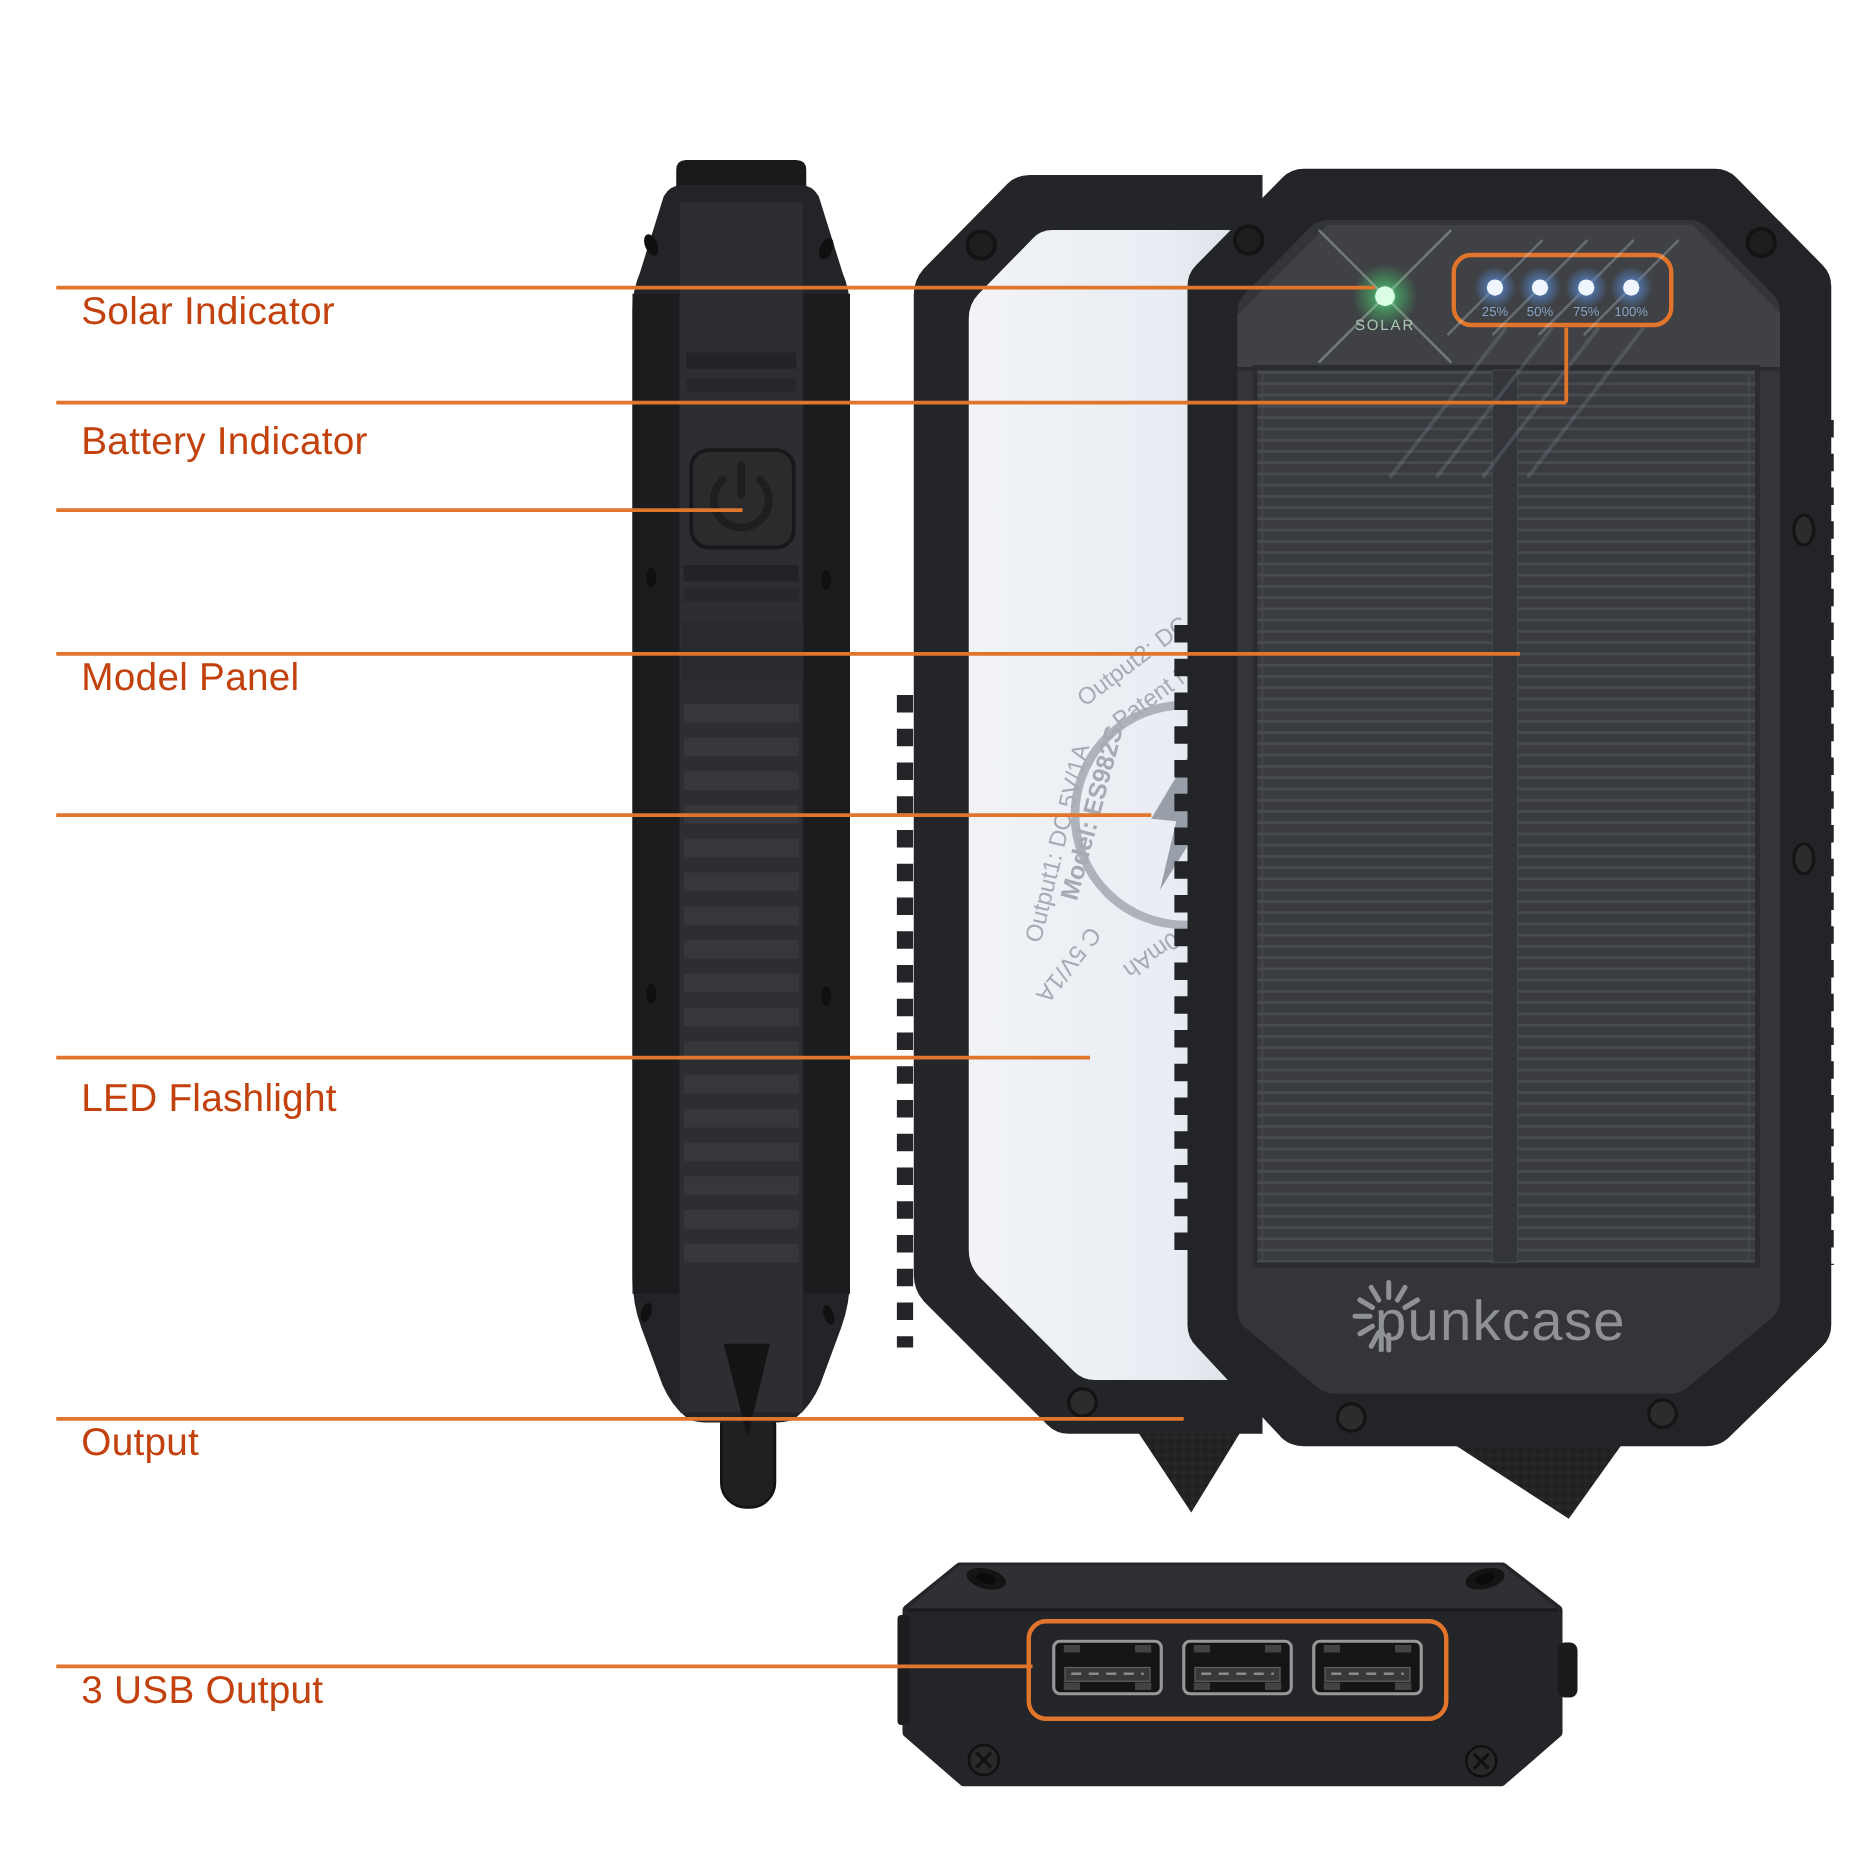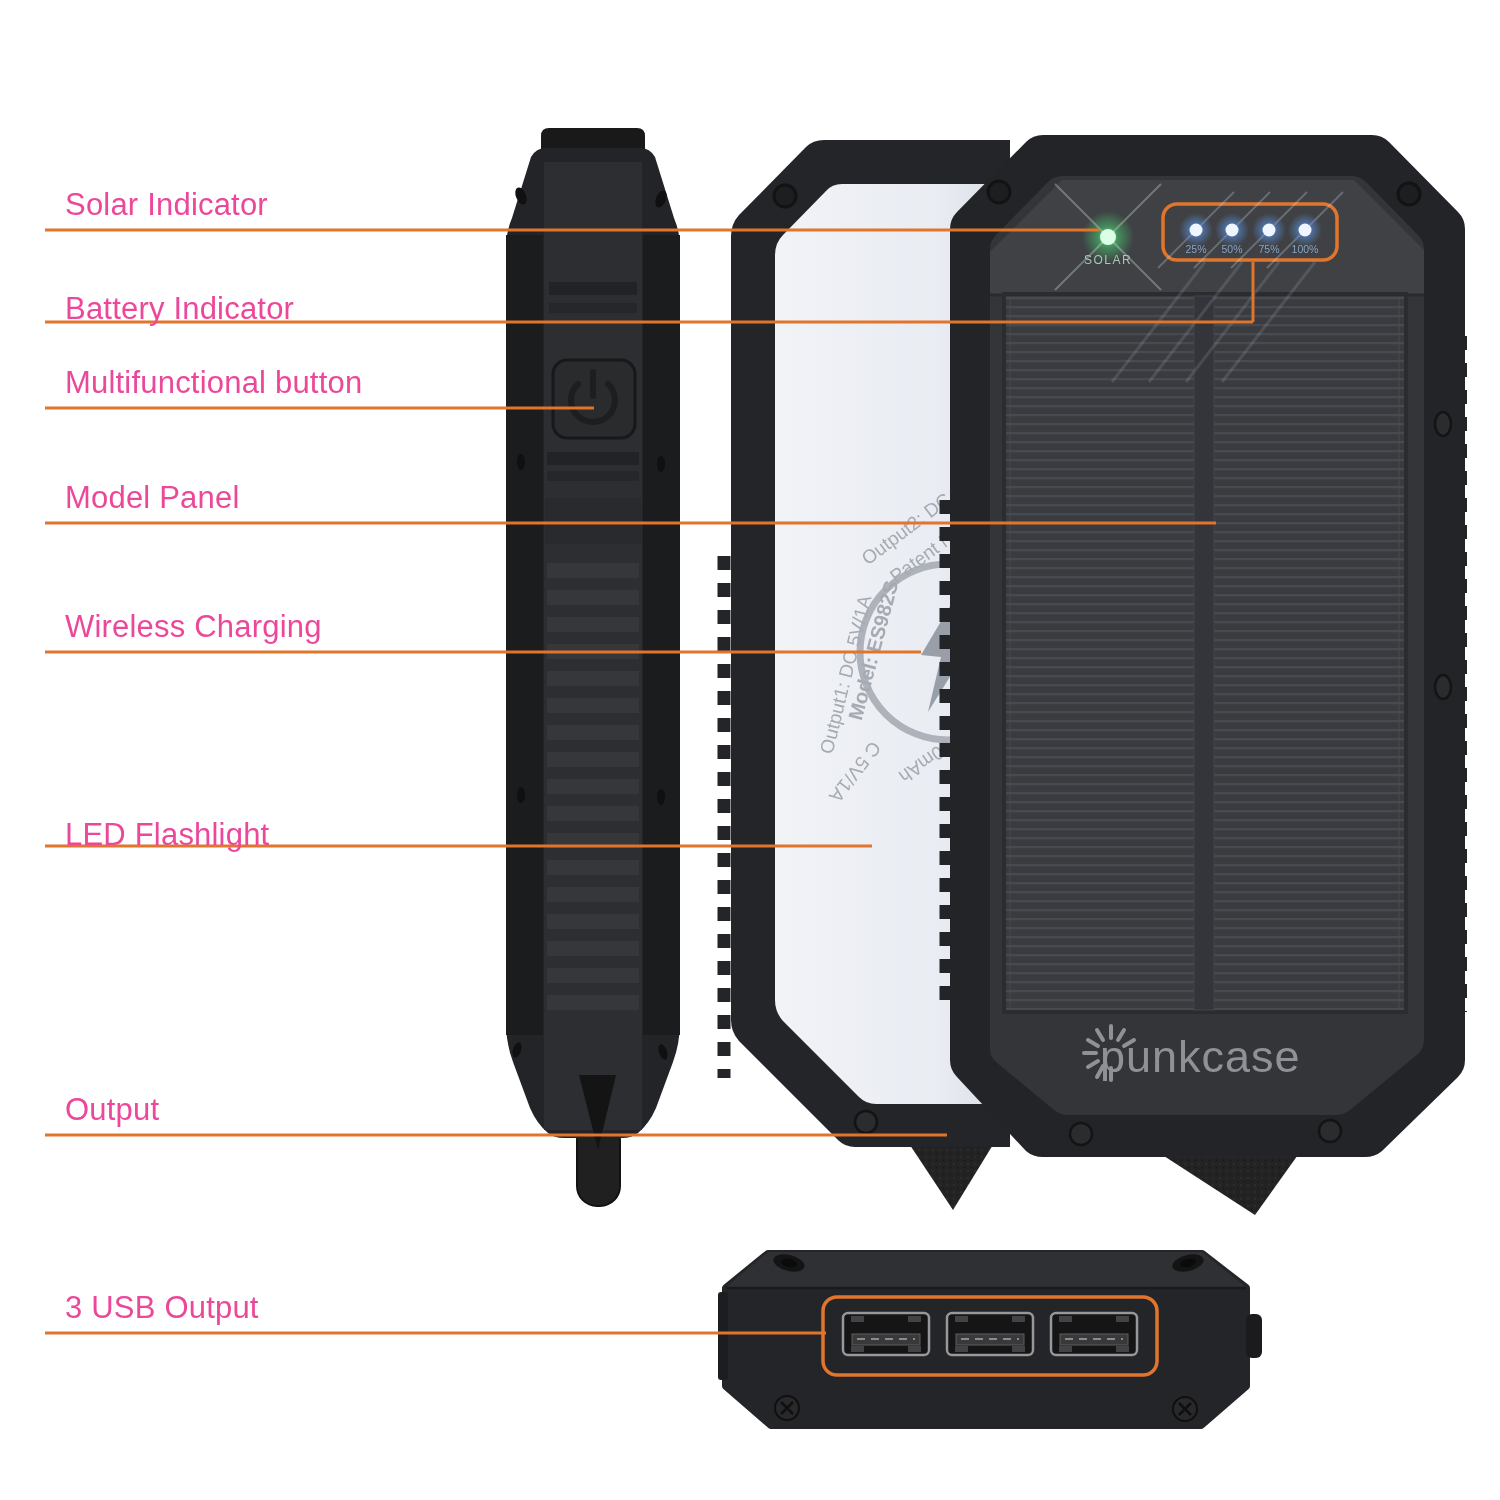--- a/index.html
+++ b/index.html
@@ -2,22 +2,22 @@
 <html><head>
 <meta charset="utf-8">
 <style>
   html,body{margin:0;padding:0;background:#ffffff;}
   .stage{
     position:relative;width:1500px;height:1500px;background:#ffffff;overflow:hidden;
     font-family:"Liberation Sans", sans-serif;
   }
   .stage svg{position:absolute;left:0;top:0;}
   .callout-label{
-    position:absolute;left:65px;font-size:31px;line-height:36px;color:#ec4899;
-    white-space:nowrap;letter-spacing:0.2px;
+    position:absolute;left:65px;font-size:31px;line-height:36px;color:#c2410c;
+    white-space:nowrap;letter-spacing:0.2px;margin-top:44px;
   }
   svg text{font-family:"Liberation Sans", sans-serif;}
 </style>
 </head>
 <body>
 
 <div class="stage">
 
 <svg width="1500" height="1500" viewBox="0 0 1500 1500">
   <defs>
@@ -249,20 +249,18 @@
     <line x1="45" y1="523" x2="1216" y2="523"></line>
     <line x1="45" y1="652" x2="921" y2="652"></line>
     <line x1="45" y1="846" x2="872" y2="846"></line>
     <line x1="45" y1="1135" x2="947" y2="1135"></line>
     <line x1="45" y1="1333" x2="826" y2="1333"></line>
   </g>
 </svg>
 
 <div class="callout-label" style="top:187px">Solar Indicator</div>
 <div class="callout-label" style="top:291px">Battery Indicator</div>
-<div class="callout-label" style="top:365px">Multifunctional button</div>
 <div class="callout-label" style="top:480px">Model Panel</div>
-<div class="callout-label" style="top:609px">Wireless Charging</div>
 <div class="callout-label" style="top:817px">LED Flashlight</div>
 <div class="callout-label" style="top:1092px">Output</div>
 <div class="callout-label" style="top:1290px">3 USB Output</div>
 
 </div>
 
 </body></html>

